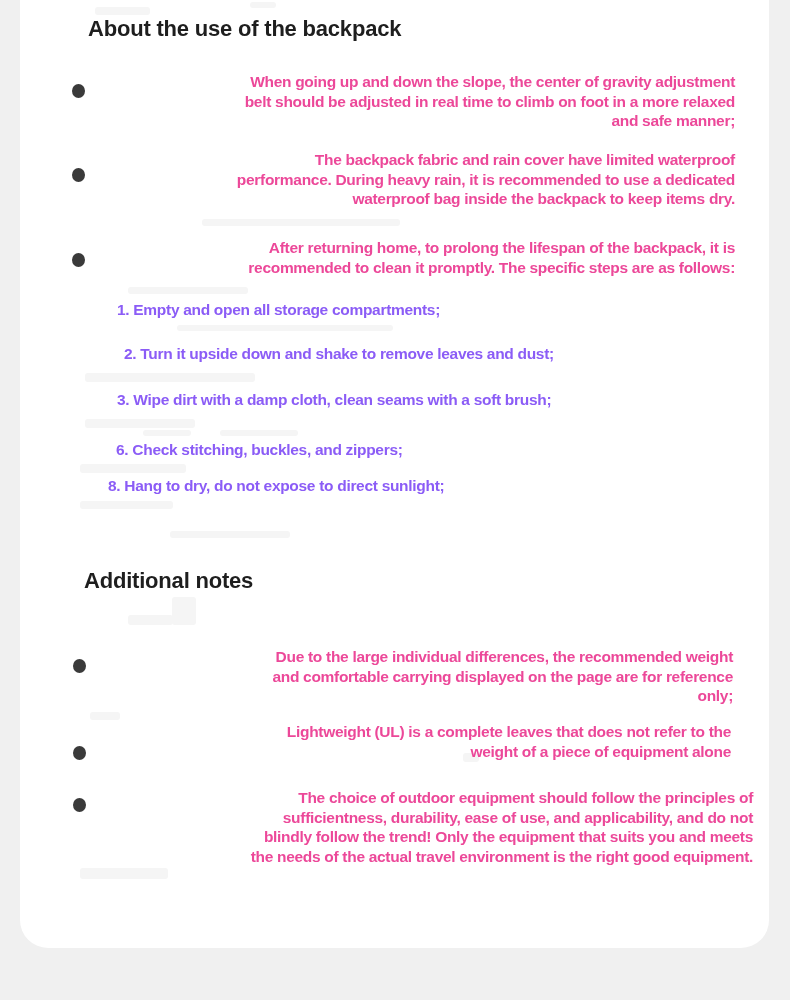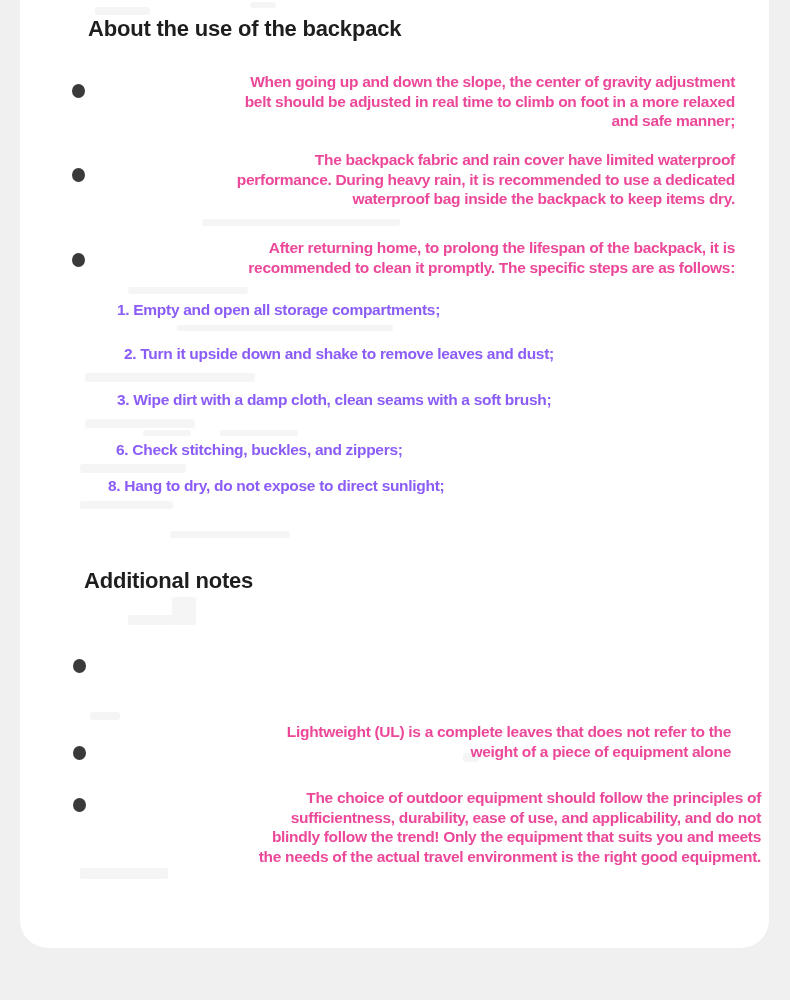--- a/index.html
+++ b/index.html
@@ -28,21 +28,21 @@
     position:absolute; margin:0;
     font-size:15.5px; line-height:19.5px; font-weight:700;
     color:#ec4899; letter-spacing:-0.3px;
     white-space:pre-line;
   }
   #para-a { left:95px; top:72px;  width:620px; }
   #para-b { left:95px; top:150px; width:620px; }
   #para-c { left:85px; top:238px; width:620px;margin-left:10px; }
   #para-d { left:93px; top:647px; width:620px; }
   #para-e { left:91px; top:722px; width:620px; }
-  #para-f { left:93px; top:788px; width:640px;margin-left:8px; }
+  #para-f { left:93px; top:788px; width:640px; }
   .step {
     position:absolute; margin:0;
     font-size:15.5px; line-height:17px; font-weight:700;
     color:#8b5cf6; letter-spacing:-0.3px;
     white-space:nowrap;
   }
   #step-1 { left:97px; top:301px; }
   #step-2 { left:104px; top:345px; }
   #step-3 { left:97px; top:391px; }
   #step-4 { left:96px; top:441px; }
@@ -121,20 +121,23 @@
 
   <p class="step" id="step-1">1. Empty and open all storage compartments;</p>
   <p class="step" id="step-2">2. Turn it upside down and shake to remove leaves and dust;</p>
   <p class="step" id="step-3">3. Wipe dirt with a damp cloth, clean seams with a soft brush;</p>
   <p class="step" id="step-4">6. Check stitching, buckles, and zippers;</p>
   <p class="step" id="step-5">8. Hang to dry, do not expose to direct sunlight;</p>
 
   <h2 class="sec-title" id="title-notes">Additional notes</h2>
 
   <span class="dot" id="dot-d"></span>
+  <p class="para" id="para-d">Due to the large individual differences, the recommended weight
+and comfortable carrying displayed on the page are for reference
+only;</p>
 
   <span class="dot" id="dot-e"></span>
   <p class="para" id="para-e">Lightweight (UL) is a complete leaves that does not refer to the
 weight of a piece of equipment alone</p>
 
   <span class="dot" id="dot-f"></span>
   <p class="para" id="para-f">The choice of outdoor equipment should follow the principles of
 sufficientness, durability, ease of use, and applicability, and do not
 blindly follow the trend! Only the equipment that suits you and meets
 the needs of the actual travel environment is the right good equipment.</p>

